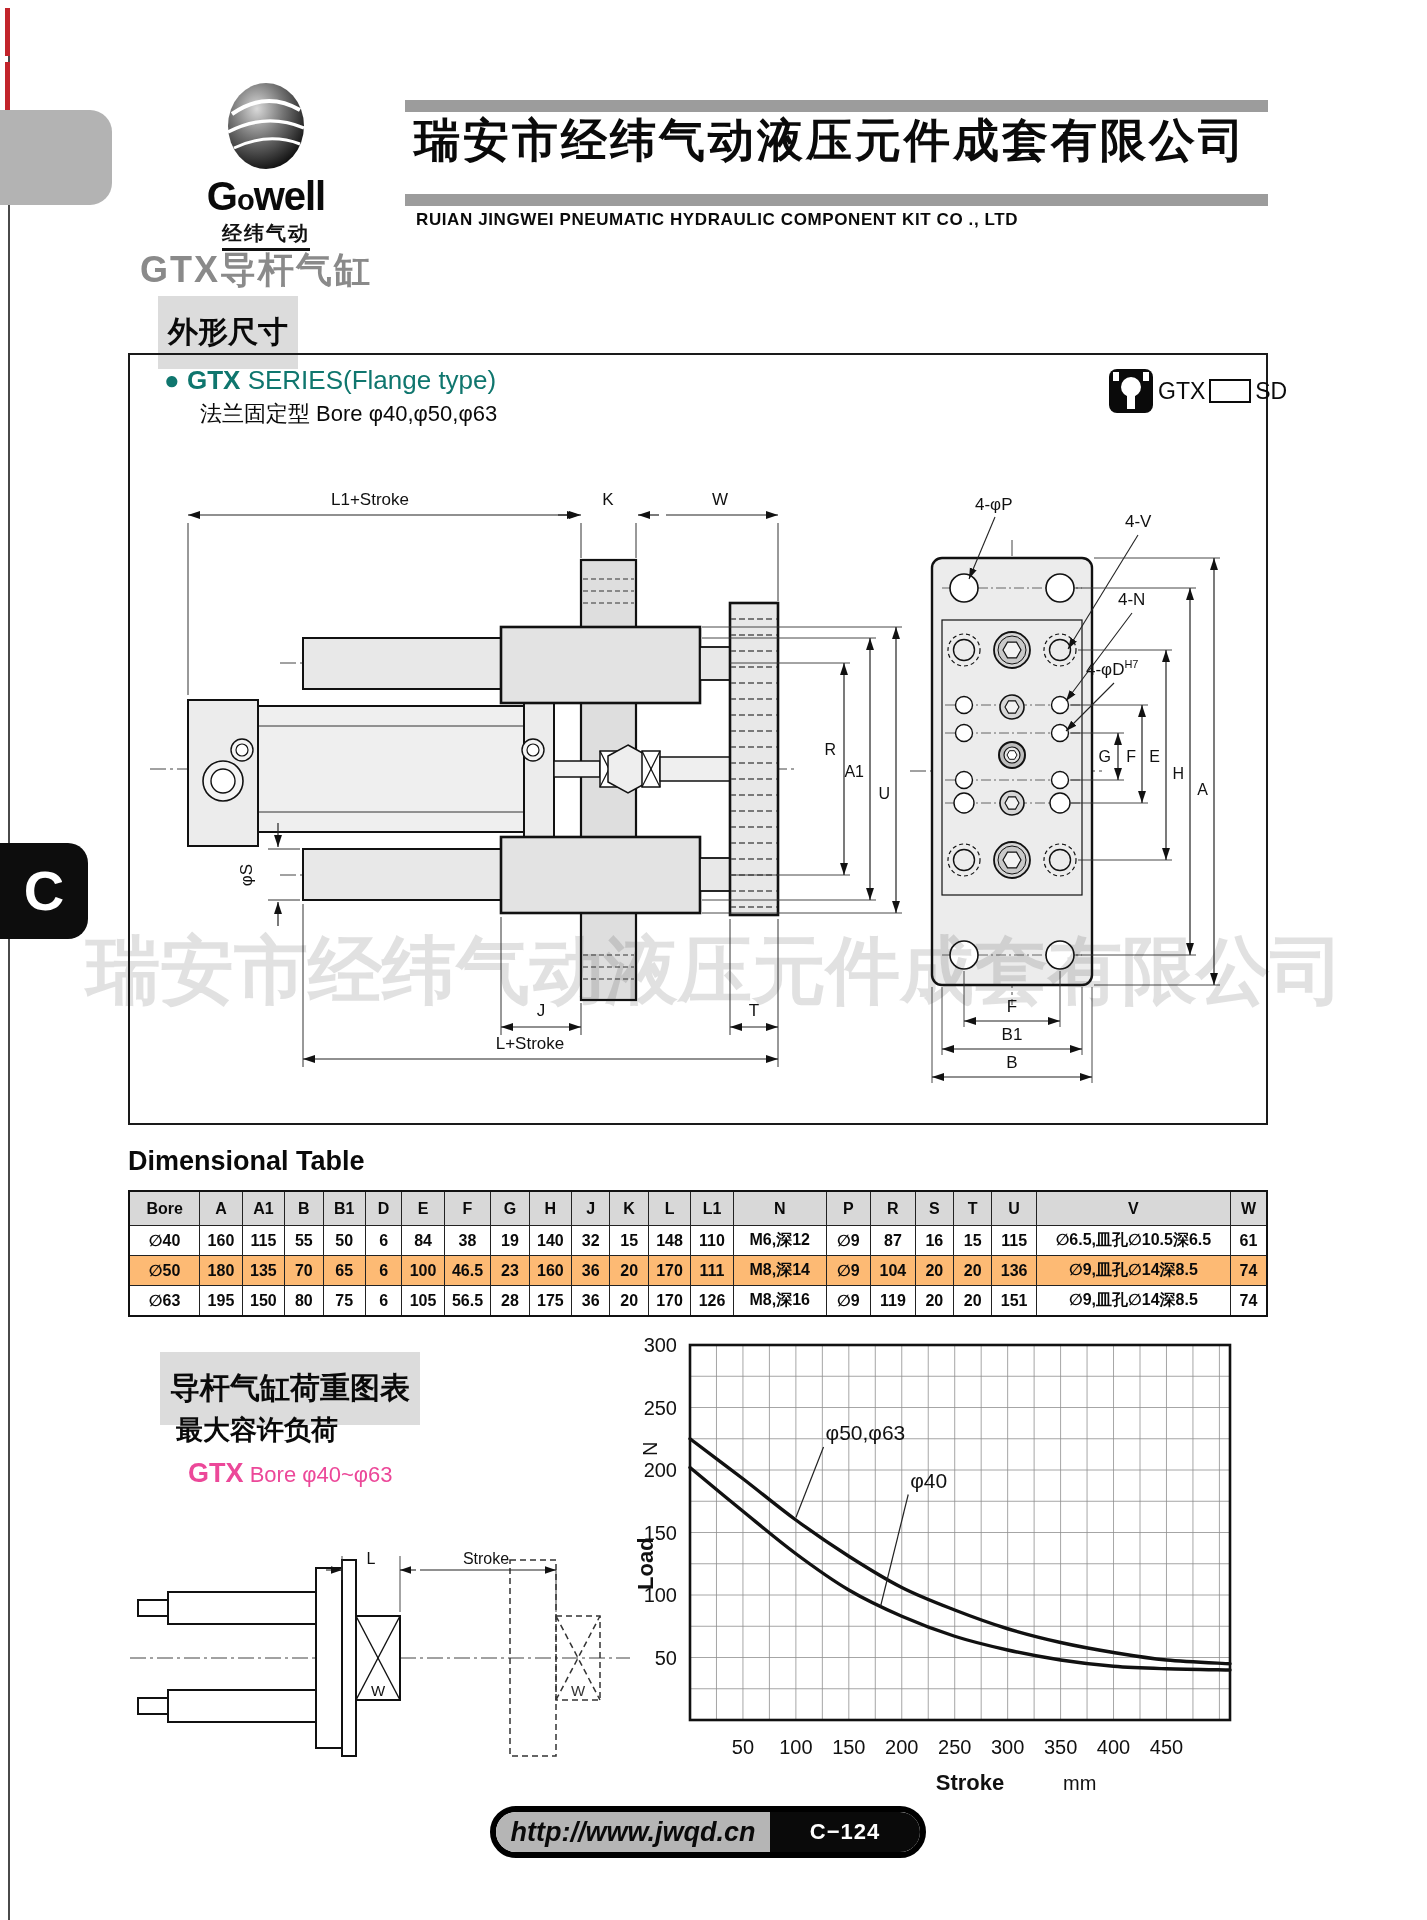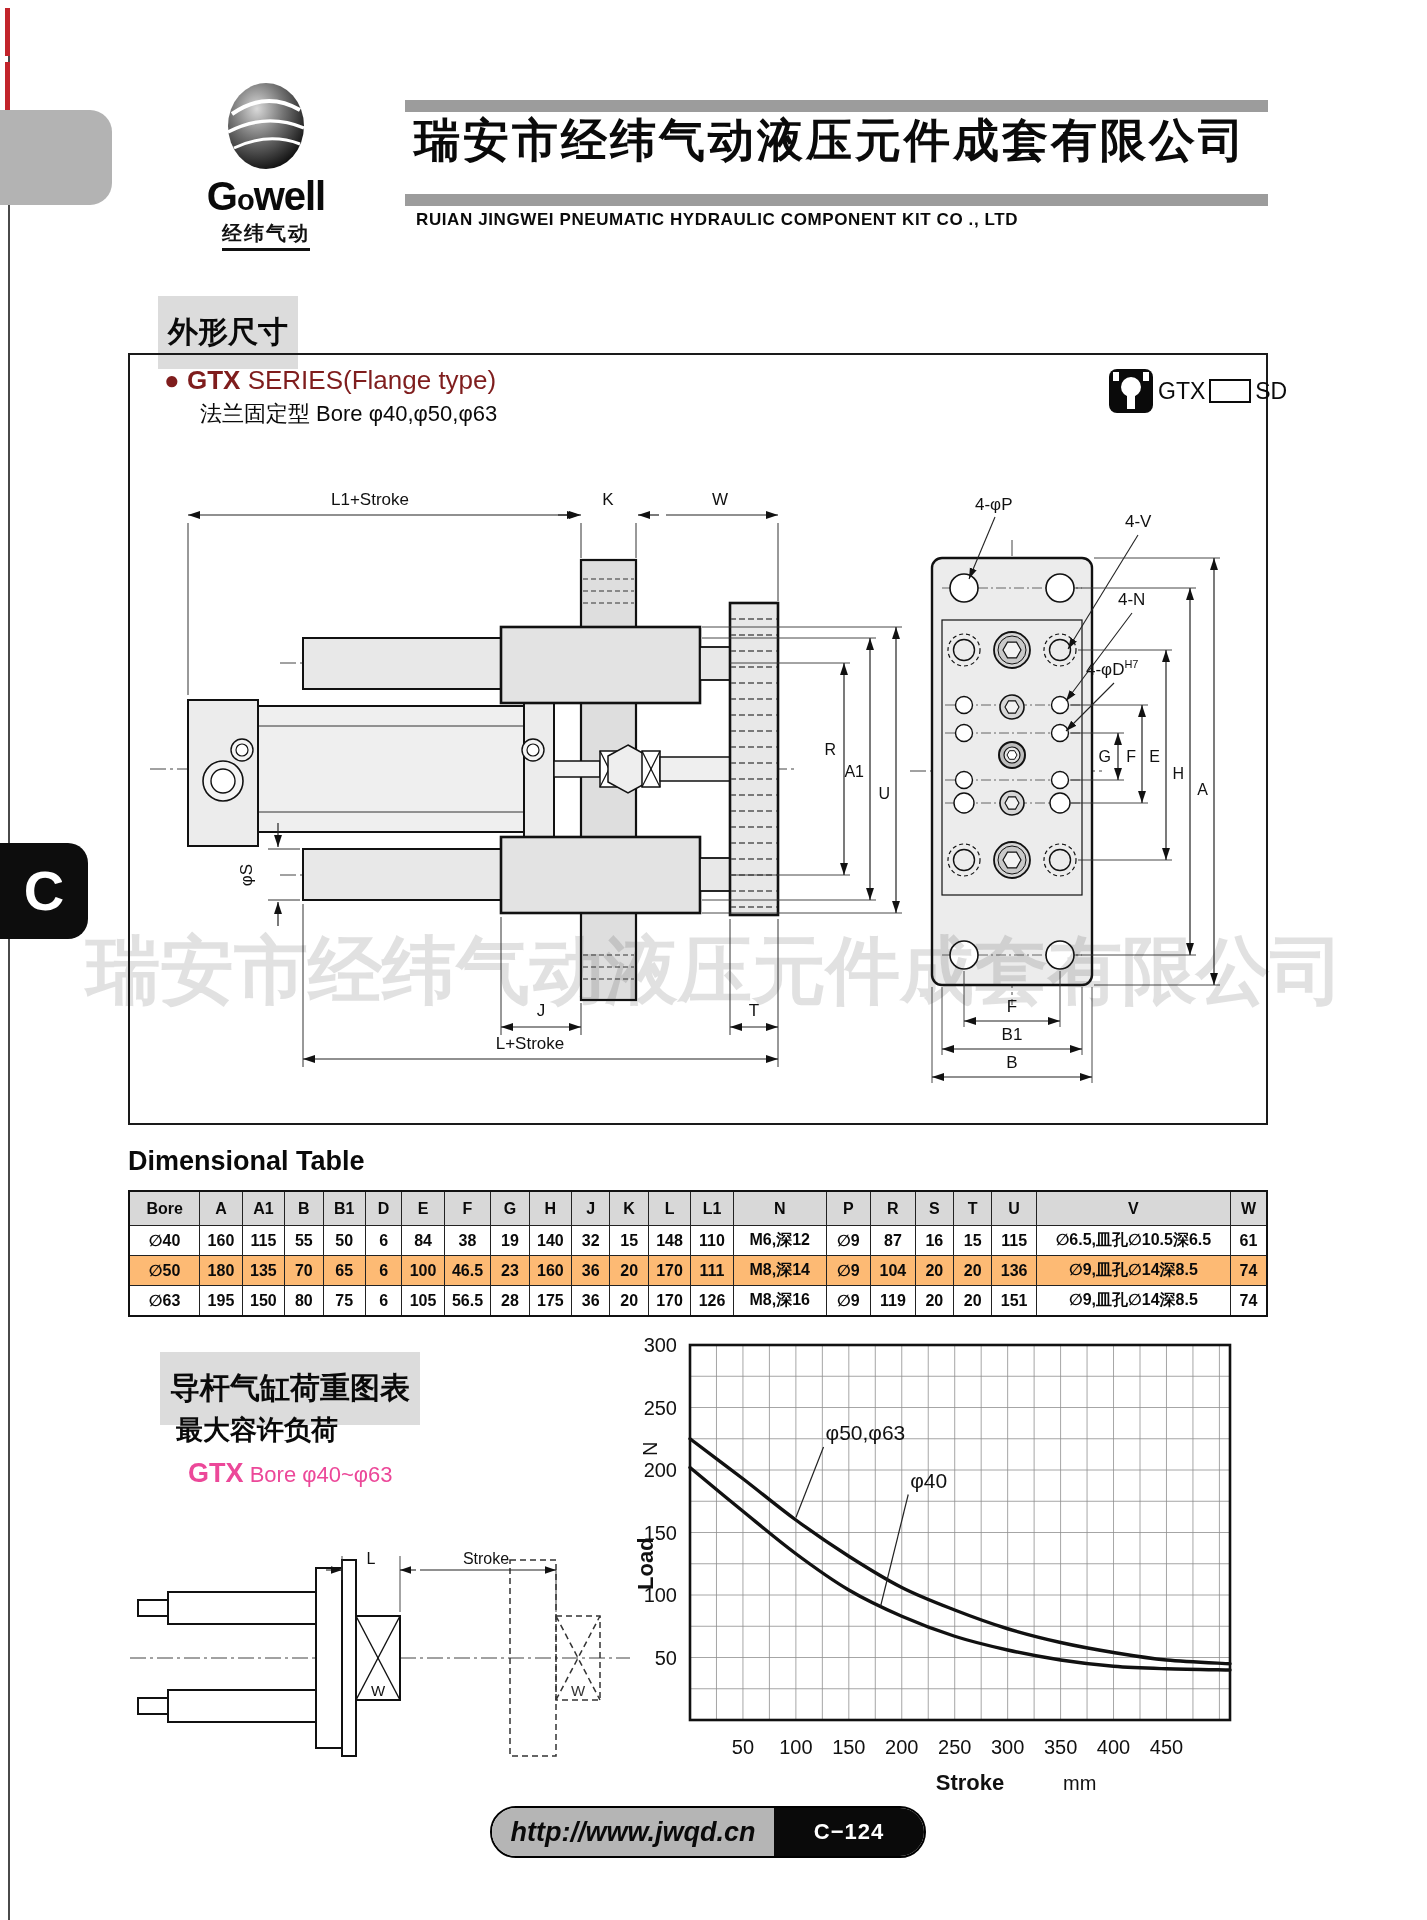--- a/index.html
+++ b/index.html
@@ -22,21 +22,21 @@
   .bar{left:405px;width:863px;height:12px;background:#9c9c9c;}
   .cn-title{left:414px;top:110px;width:860px;font-size:46px;font-weight:900;letter-spacing:3px;
             white-space:nowrap;color:#0a0a0a;}
   .en-title{left:416px;top:178px;width:860px;font-size:17px;font-weight:bold;letter-spacing:.6px;
             white-space:nowrap;color:#0a0a0a;margin-top:32px;}
   .product-title{left:140px;top:246px;font-size:36px;font-weight:bold;color:#8a8a8a;letter-spacing:2px;}
   .chip{background:#dcdcdc;color:#0a0a0a;font-weight:bold;padding:16px 10px;}
   .sec1{left:158px;top:296px;font-size:30px;}
   
   .draw-box{left:128px;top:353px;width:1140px;height:772px;border:2px solid #1a1a1a;box-sizing:border-box;}
-  .series-line{left:164px;top:365px;font-size:26px;color:#7f1d1d;}
+  .series-line{left:164px;top:365px;font-size:26px;color:#0f766e;}
   .series-line b{font-weight:800;}
   .series-sub{left:200px;top:399px;font-size:22px;color:#0a0a0a;}
   .badge{left:1108px;top:368px;display:flex;align-items:center;gap:4px;}
   .badge-txt{font-size:23px;color:#0a0a0a;}
   .badge-box{width:38px;height:20px;border:2px solid #0a0a0a;display:inline-block;}
   .watermark{left:86px;top:922px;width:1320px;font-size:74px;font-weight:600;letter-spacing:0;
              color:rgba(40,40,40,0.14);white-space:nowrap;pointer-events:none;z-index:5;}
   
   .dim-title{left:128px;top:1146px;font-size:27px;font-weight:bold;color:#0a0a0a;}
   table.dim{position:absolute;left:128px;top:1190px;width:1140px;border-collapse:collapse;
@@ -46,21 +46,21 @@
   table.dim thead th{background:#d8d8d8;height:33px;font-weight:bold;margin-top:44px;}
   table.dim{border:2px solid #111;}
   table.dim tbody tr:nth-child(2){background:#fdba74;}
   
   .load-title{left:160px;top:1352px;font-size:30px;}
   .load-sub1{left:176px;top:1412px;font-size:27px;font-weight:bold;color:#0a0a0a;}
   .load-sub2{left:188px;top:1458px;font-size:22px;color:#ec4899;}
   .load-sub2 b{font-size:27px;font-weight:800;}
   
   .footer{left:490px;top:1806px;width:436px;height:52px;border-radius:26px;overflow:hidden;
-          display:flex;border:2px solid #000000;box-sizing:border-box;}
+          display:flex;border:6px solid #000000;box-sizing:border-box;}
   .footer .url{background:#b5b5b5;flex:1;display:flex;align-items:center;justify-content:center;
           font-size:27px;font-weight:bold;font-style:italic;color:#0a0a0a;}
   .footer .pageno{background:#0a0a0a;width:150px;display:flex;align-items:center;justify-content:center;
           font-size:22px;font-weight:bold;color:#fff;letter-spacing:1px;}
   svg text{font-family:"Liberation Sans","DejaVu Sans",sans-serif;}
   .dimtxt{font-size:17px;fill:#111;}
   .dimtxt2{font-size:16px;fill:#111;}
   .tick{font-size:20px;fill:#111;font-weight:500;}
   .axisb{font-size:22px;fill:#111;font-weight:bold;}
   .ann{font-size:21px;fill:#111;}
@@ -95,20 +95,21 @@
     </svg>
     <div class="gowell"><span>G</span><span class="o">o</span><span>well</span></div>
     <span class="logo-sub">经纬气动</span>
   </div>
 
   <div class="abs bar" style="top:100px;"></div>
   <div class="abs cn-title">瑞安市经纬气动液压元件成套有限公司</div>
   <div class="abs en-title">RUIAN JINGWEI PNEUMATIC HYDRAULIC COMPONENT KIT CO ., LTD</div>
   <div class="abs bar" style="top:194px;"></div>
 
+  <div class="abs product-title">GTX导杆气缸</div>
   <div class="abs chip sec1">外形尺寸</div>
 
   <div class="abs draw-box"></div>
   <div class="abs series-line"><span>●</span> <b>GTX</b><span> SERIES(Flange type)</span></div>
   <div class="abs series-sub">法兰固定型 Bore φ40,φ50,φ63</div>
 
   <div class="abs badge">
     <svg width="46" height="46" viewBox="0 0 46 46">
       <rect x="1" y="1" width="44" height="44" rx="8" fill="#0a0a0a"></rect>
       <rect x="5" y="4" width="6" height="9" fill="#fff"></rect>

